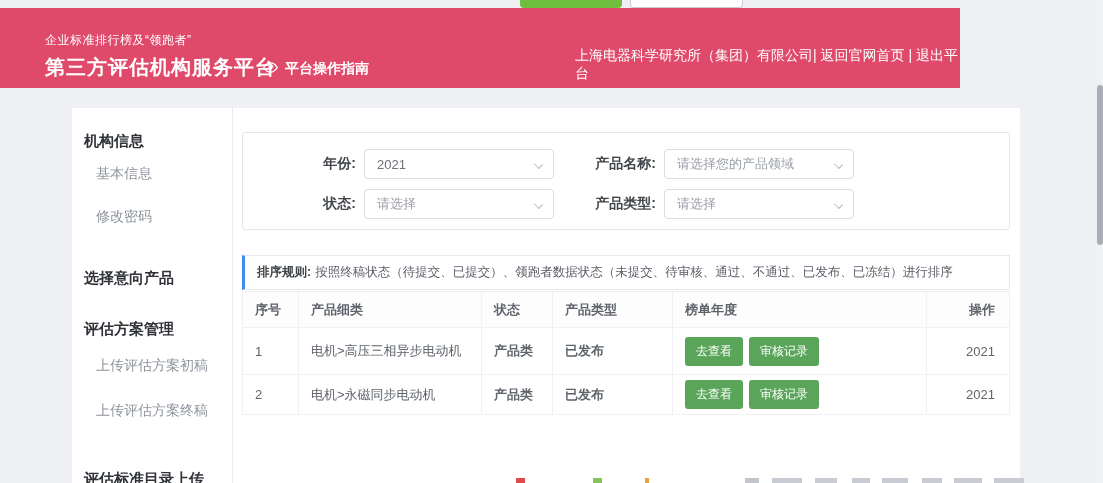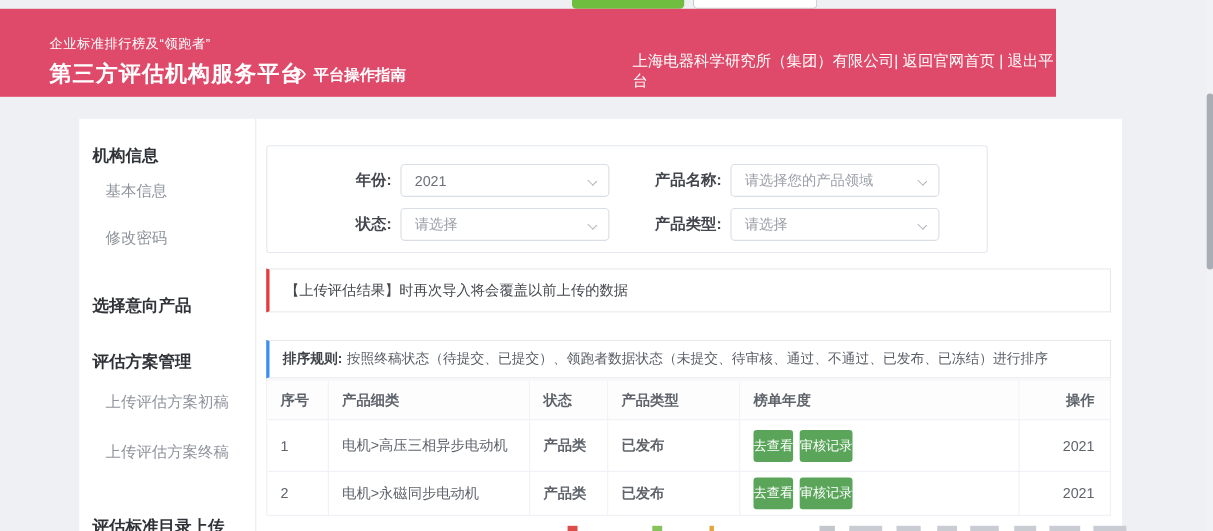--- a/index.html
+++ b/index.html
@@ -30,21 +30,21 @@
   .side-head { position:absolute; left:12px; font-size:15px; font-weight:bold; color:#2f3237; cursor:pointer; white-space:nowrap; }
   .side-item { position:absolute; left:24px; font-size:14px; color:#8f949c; cursor:pointer; white-space:nowrap; }
 
   
   .main { position:absolute; left:161px; top:0; width:787px; height:100%; padding:12px 10px 0 9px; }
 
   .sec-title { display:flex; align-items:center; height:18px; }
   .red-bar { width:4px; height:16px; background:#e23c3c; margin-right:10px; }
   .sec-title span { font-size:14px; color:#5a5e66; }
 
-  .filter-box { margin-top:12px; width:656px; height:98px; border:1px solid #e4e7ed; border-radius:3px; padding-top:16px; }
+  .filter-box { margin-top:12px; width:768px; height:98px; border:1px solid #e4e7ed; border-radius:3px; padding-top:16px; }
   .filter-row { display:flex; align-items:center; height:30px; margin-bottom:10px; }
   .f-label { font-size:14px; font-weight:bold; color:#43474d; text-align:right; }
   .f-label.l1 { width:113px; }
   .f-label.l2 { width:102px; }
   .select { position:relative; width:190px; height:30px; border:1px solid #d9dde4; border-radius:4px;
     margin-left:8px; display:flex; align-items:center; padding:0 26px 0 12px; cursor:pointer; background:#fff; }
   .select .val { font-size:13px; color:#6d7178; white-space:nowrap; overflow:hidden; }
   .select .val.placeholder { color:#9a9ea6; }
   .chev { position:absolute; right:11px; top:11px; width:7px; height:7px;
     border-right:1.5px solid #b0b4bb; border-bottom:1.5px solid #b0b4bb; transform:rotate(45deg) scaleY(.8); }
@@ -60,21 +60,21 @@
   .trow { display:grid; grid-template-columns:56px 183px 71px 120px 254px 1fr; }
   .trow > div { border-right:1px solid #eef1f5; border-bottom:1px solid #eef1f5;
     display:flex; align-items:center; padding-left:12px; font-size:13px; color:#5f646b; }
   .trow > div:last-child { border-right:none; justify-content:flex-end; padding-right:14px; }
   .thead > div { height:36px; font-weight:bold; color:#5f646b; background:#fdfdfe; }
   .r1 > div { height:47px; }
   .r2 > div { height:40px; }
   .cell-type { color:#3a76dc; font-weight:bold; }
   .cell-status { color:#35ad35; font-weight:bold; }
   .act-btn { background:#5aa55a; color:#fff; border:none; border-radius:3px; font-size:12px;
-    padding:6px 0; margin-right:6px; cursor:pointer; font-family:inherit; }
+    padding:6px 11px; margin-right:6px; cursor:pointer; font-family:inherit; }
 
   
   .cutrow { position:absolute; left:0; top:477px; width:1103px; height:6px; overflow:hidden; }
   .mark { position:absolute; top:1px; height:6px; }
 
   
   .scrollbar { position:absolute; right:0; top:0; width:6px; height:483px; background:#f1f2f5; }
   .scroll-thumb { position:absolute; left:0; top:85px; width:6px; height:160px; background:#a9aeb6; border-radius:3px; cursor:pointer; }
 </style>
 </head>
@@ -138,21 +138,20 @@
           <i class="chev"></i>
         </div>
         <span class="f-label l2">产品类型:</span>
         <div class="select">
           <span class="val placeholder">请选择</span>
           <i class="chev"></i>
         </div>
       </div>
     </div>
 
-    <div class="alert-box">【上传评估结果】时再次导入将会覆盖以前上传的数据</div>
 
     <div class="rule-box">
       <b>排序规则:</b><span>按照终稿状态（待提交、已提交）、领跑者数据状态（未提交、待审核、通过、不通过、已发布、已冻结）进行排序</span>
     </div>
 
     <div class="tbl">
       <div class="trow thead">
         <div>序号</div>
         <div>产品细类</div>
         <div>状态</div>

